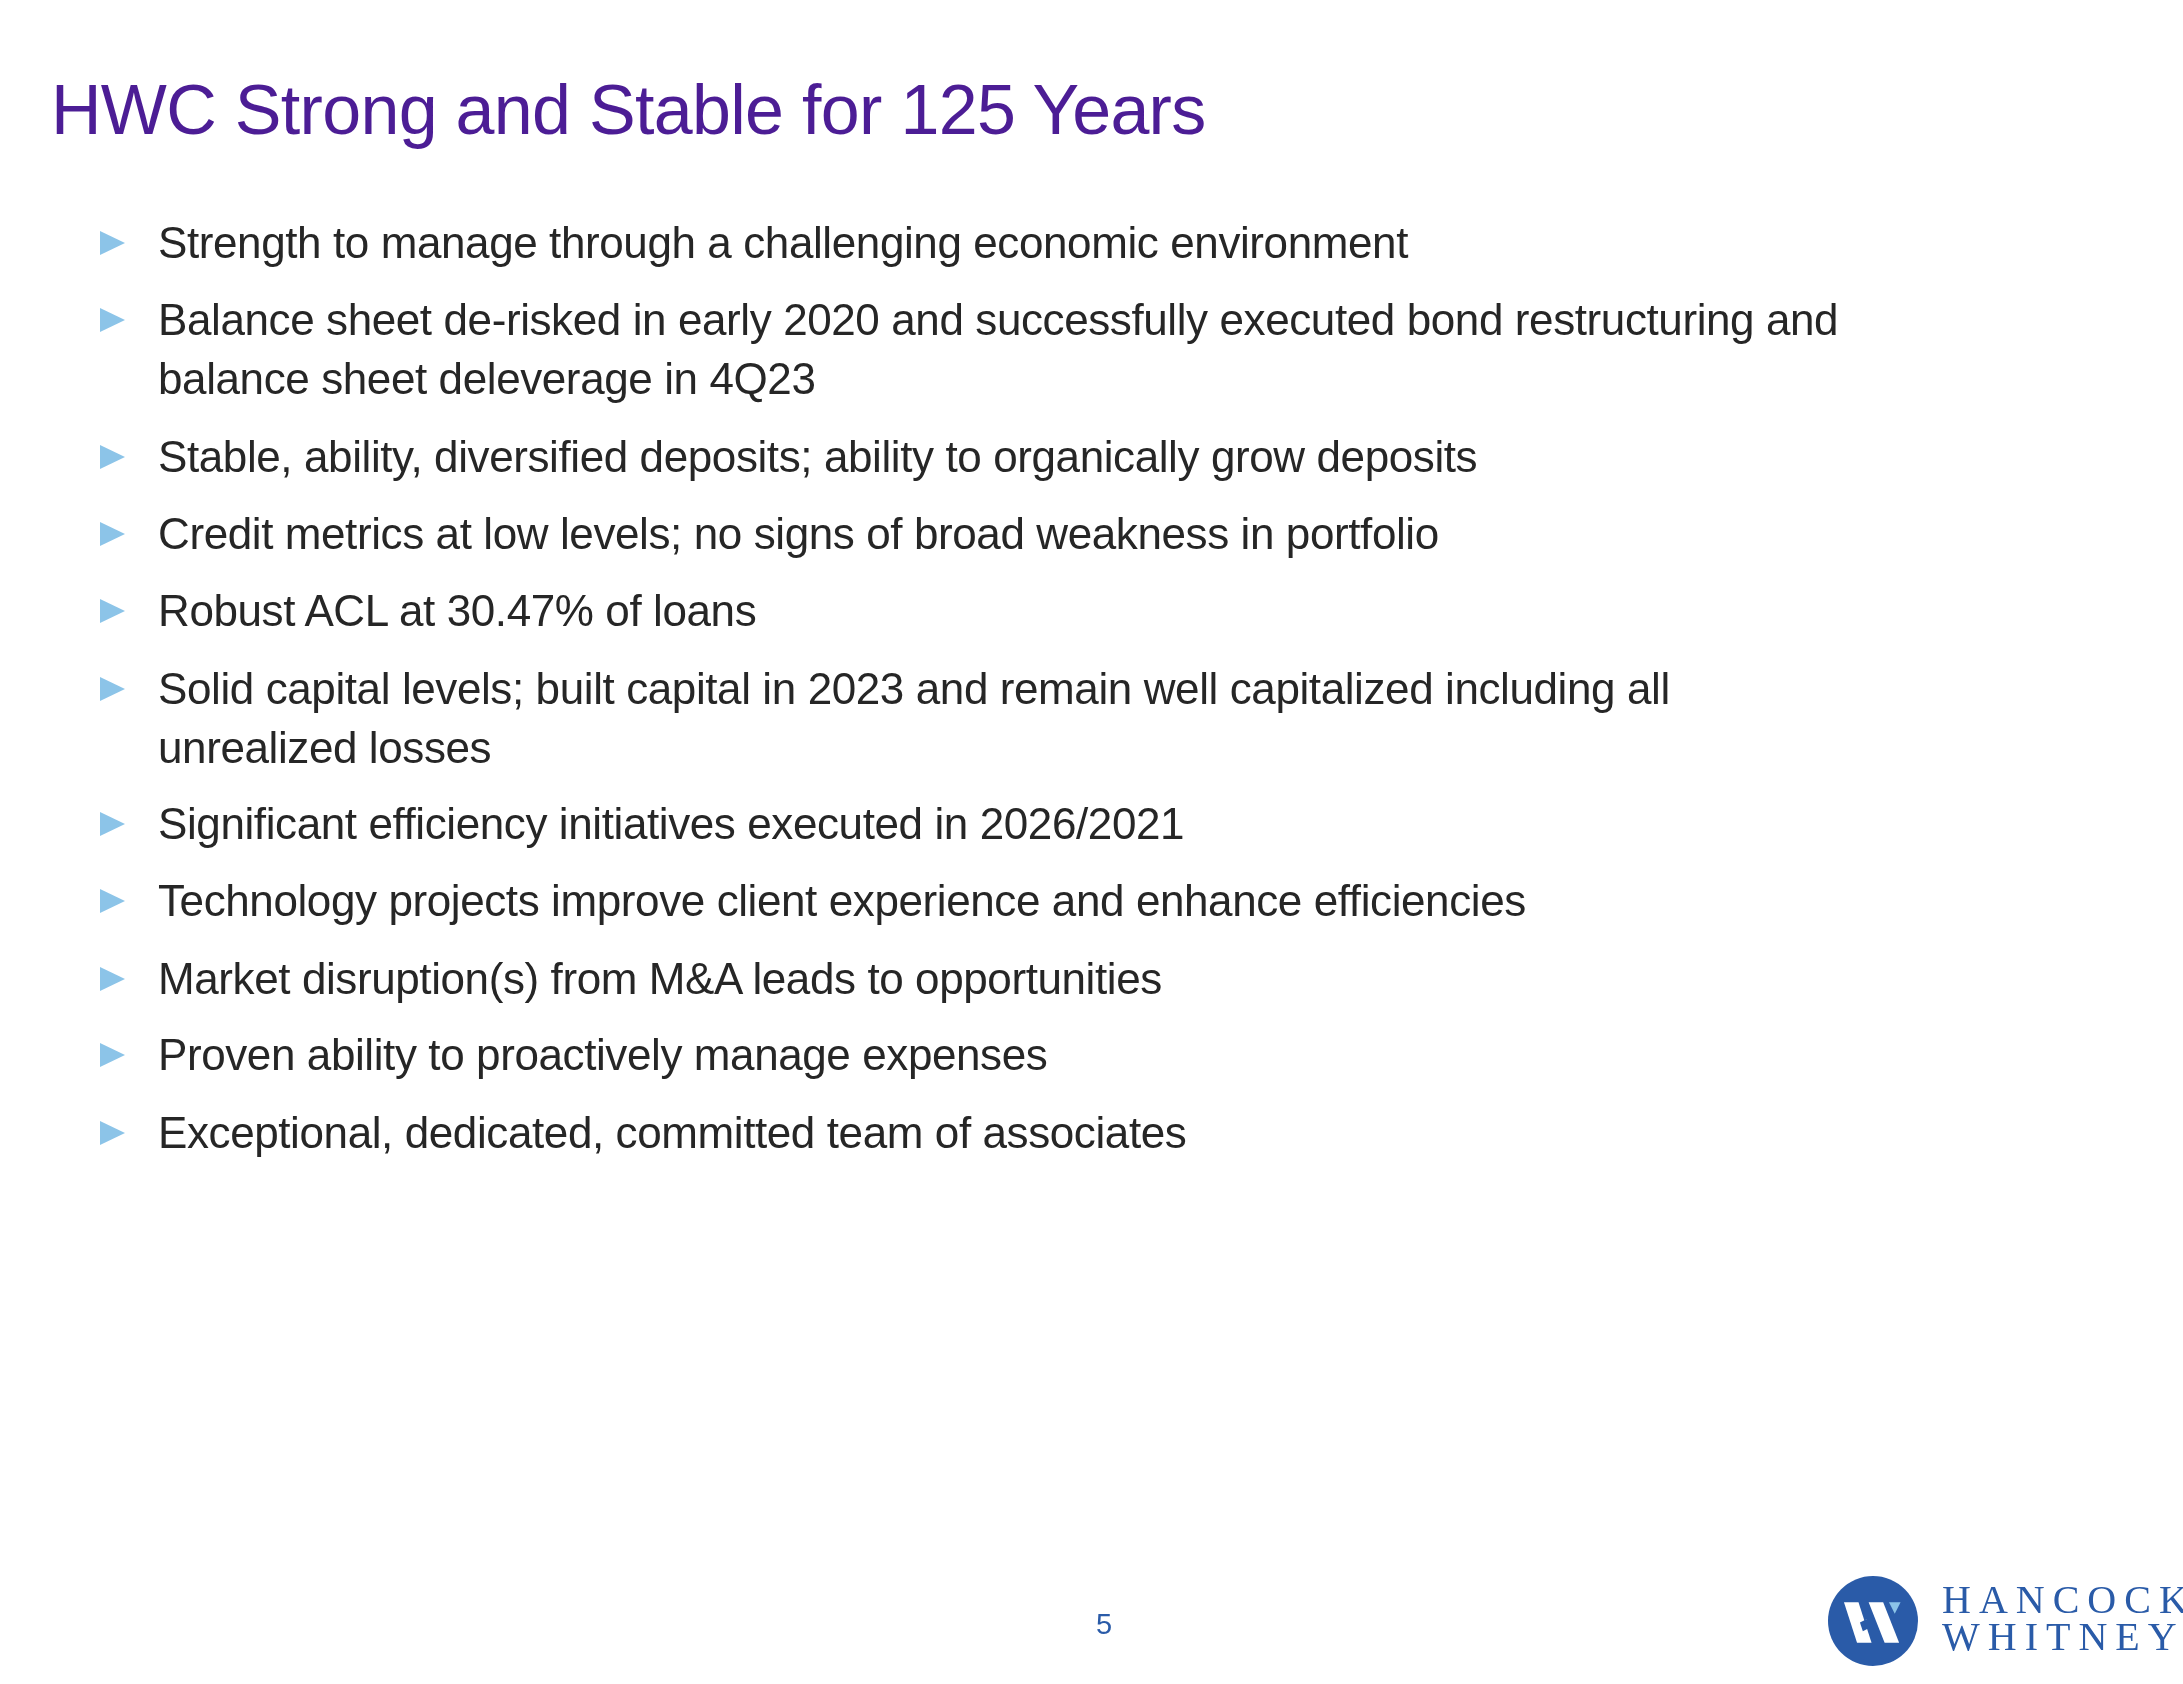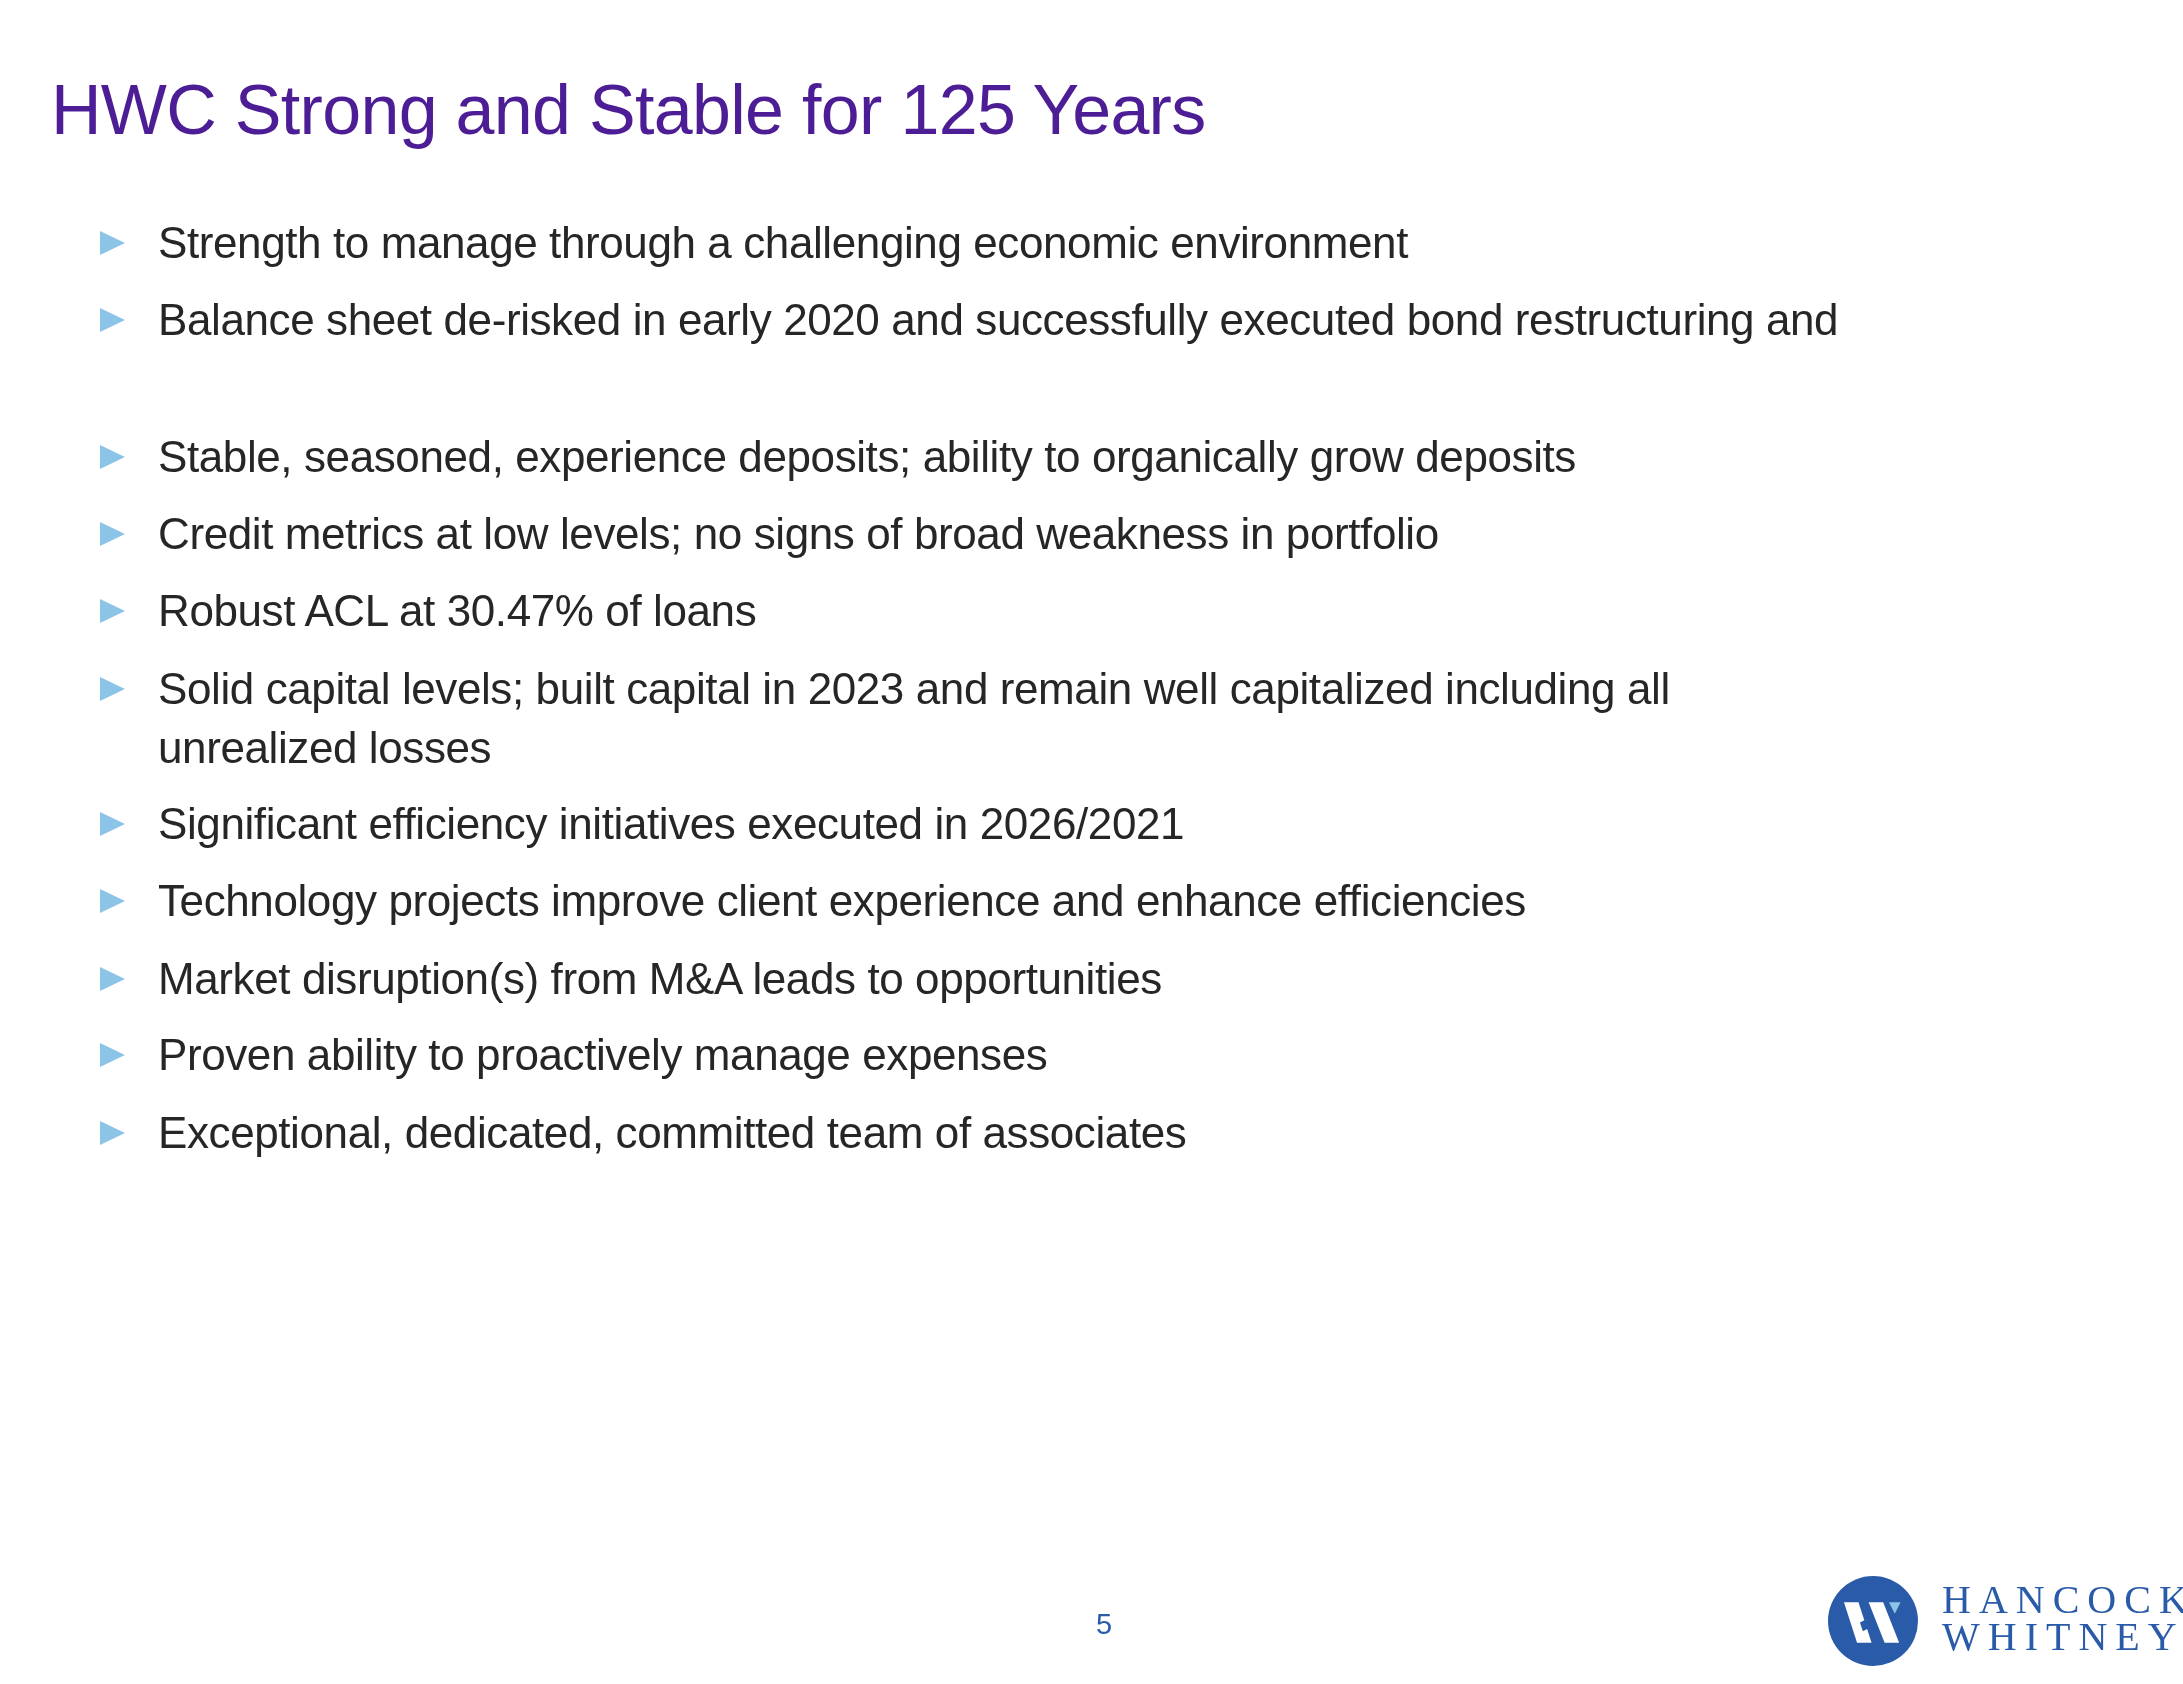--- a/index.html
+++ b/index.html
@@ -32,27 +32,28 @@
     <div class="tri" style="top:17.5px;"></div>
     <div class="btext">
       <div>Strength to manage through a challenging economic environment</div>
     </div>
   </div>
 
   <div class="bullet" style="top:290px;">
     <div class="tri" style="top:17.5px;"></div>
     <div class="btext">
       <div>Balance sheet de-risked in early 2020 and successfully executed bond restructuring and</div>
+      <div>balance sheet deleverage in 4Q23</div>
     </div>
   </div>
 
   <div class="bullet" style="top:427px;">
     <div class="tri" style="top:17.5px;"></div>
     <div class="btext">
-      <div>Stable, seasoned, experience deposits; ability to organically grow deposits</div>
+      <div>Stable, ability, diversified deposits; ability to organically grow deposits</div>
     </div>
   </div>
 
   <div class="bullet" style="top:504px;">
     <div class="tri" style="top:17.5px;"></div>
     <div class="btext">
       <div>Credit metrics at low levels; no signs of broad weakness in portfolio</div>
     </div>
   </div>
 

